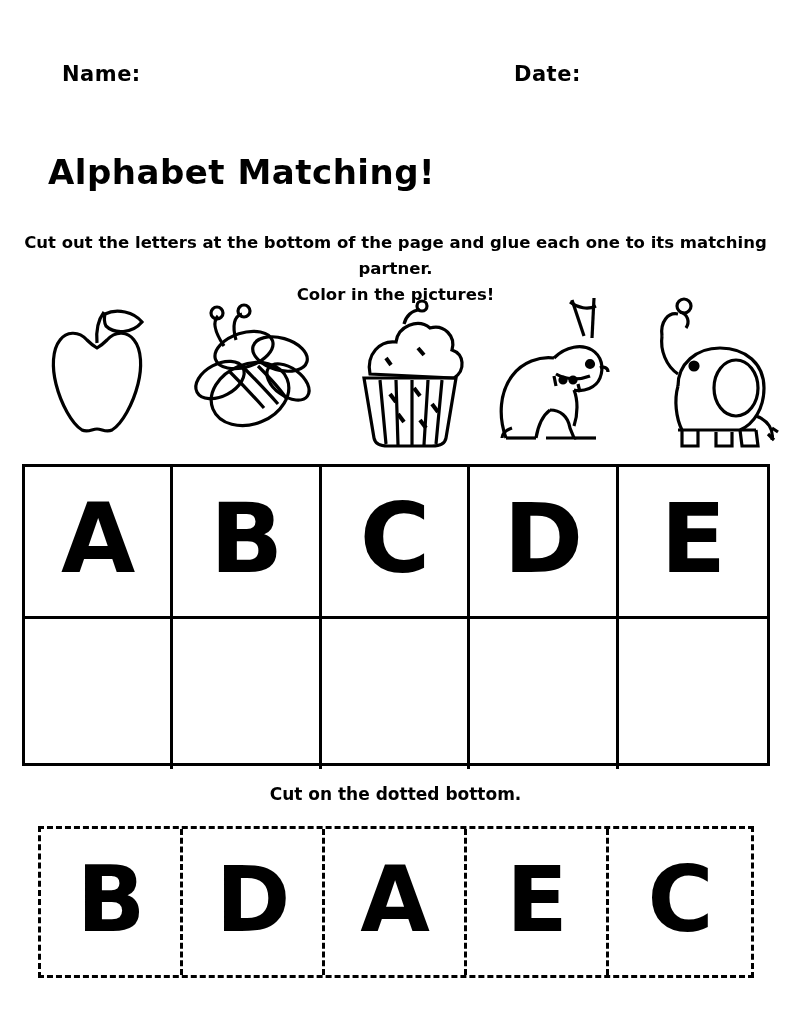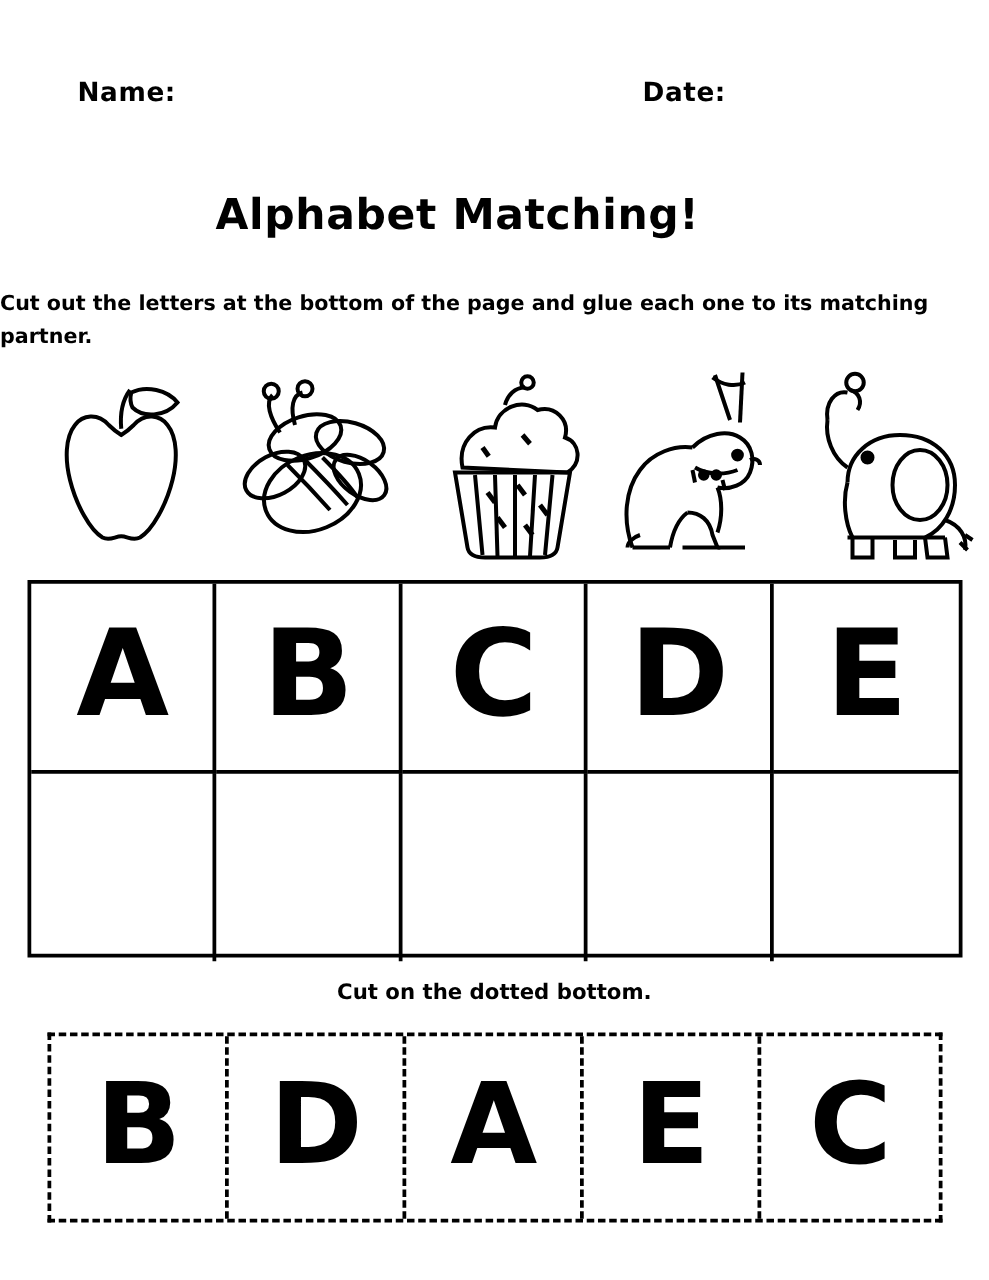--- a/index.html
+++ b/index.html
@@ -50,33 +50,33 @@
     letter-spacing: 0.5px;
     margin-left: 48px;
   }
 
   
   .title {
     position: absolute;
     top: 152px;
     left: 0;
     width: 732px;
-    text-align: center;
     font-size: 34px;
     font-weight: bold;
     font-family: "DejaVu Sans", sans-serif;
     letter-spacing: 0.5px;
+    padding-left: 48px;
   }
 
   .instructions {
     position: absolute;
     top: 230px;
     left: 0;
     width: 791px;
-    text-align: left;
+    text-align: center;
     font-size: 16.5px;
     font-weight: bold;
     font-family: "DejaVu Sans", sans-serif;
     line-height: 26px;
   }
 
   
   .picture-row {
     position: absolute;
     top: 288px;
@@ -172,20 +172,21 @@
 
   <div class="name-date-row">
     <div class="name-label">Name:</div>
     <div class="date-label">Date:</div>
   </div>
 
   <div class="title">Alphabet Matching!</div>
 
   <div class="instructions">
     <div>Cut out the letters at the bottom of the page and glue each one to its matching partner.</div>
+    <div>Color in the pictures!</div>
   </div>
 
   <div class="picture-row">
 
     <div class="picture-cell" style="left:0px;">
       <svg width="150" height="172" viewBox="0 0 150 172" fill="none" stroke="#000" stroke-width="3.2">
         <path d="M75 52 C66 42 54 44 48 52 C40 62 40 80 44 96 C49 116 60 136 70 142 C76 145 80 141 85 141 C90 141 94 145 100 142 C110 136 121 116 126 96 C130 80 130 62 122 52 C116 44 104 42 95 52 C90 57 85 60 85 60 C85 60 80 57 75 52 Z" transform="translate(-10,0)"></path>
         <path d="M75 55 C74 44 76 32 82 24"></path>
         <path d="M83 26 C95 20 112 24 120 34 C110 46 92 46 84 38 C82 34 82 30 83 26 Z"></path>
       </svg>

